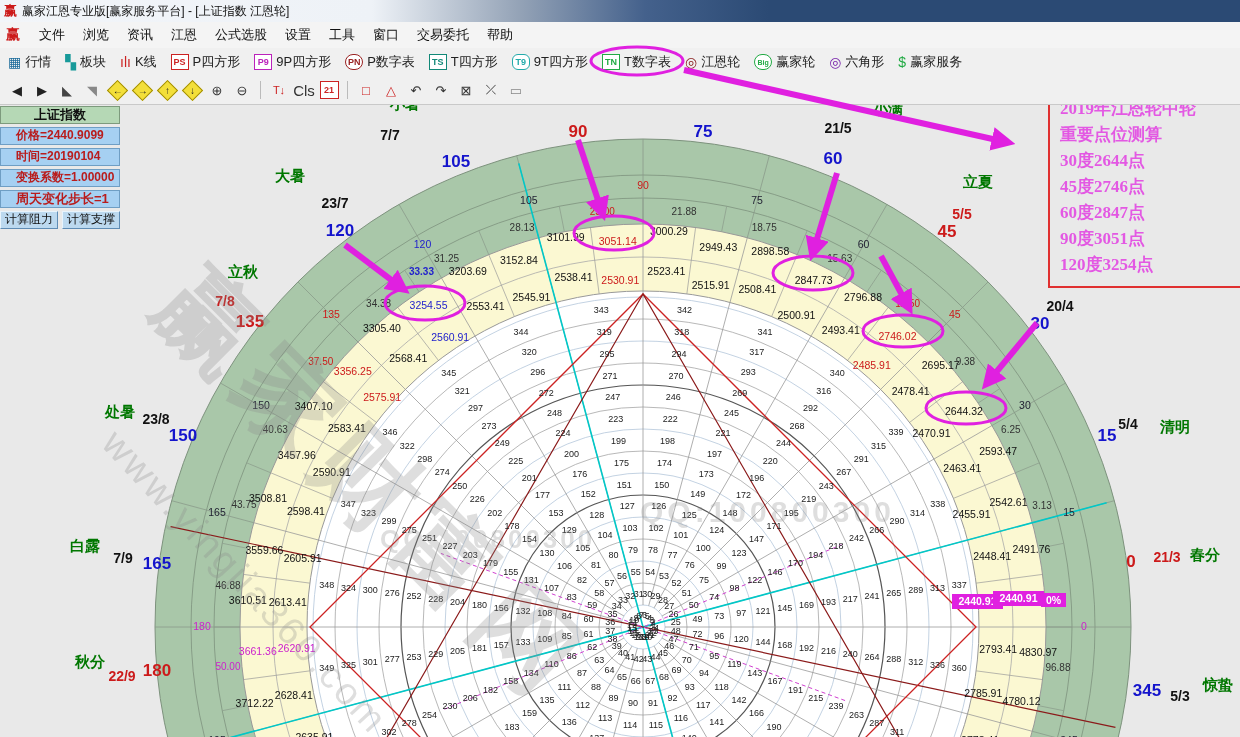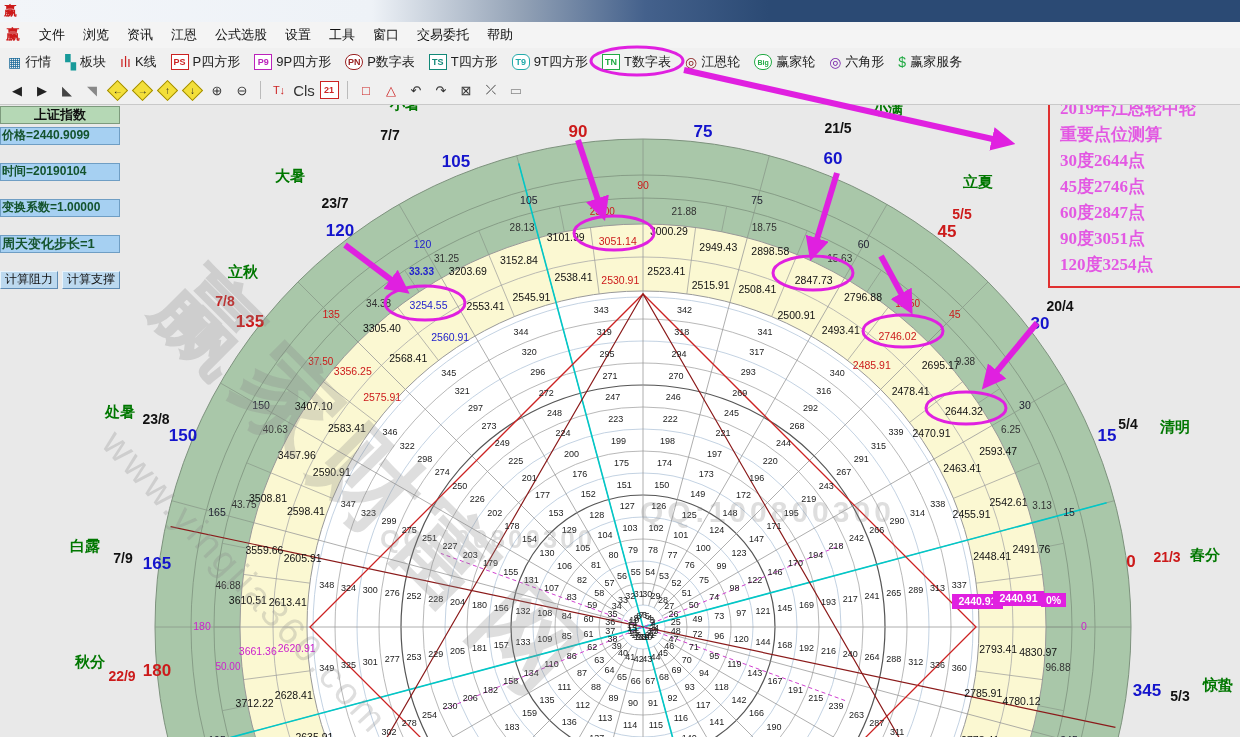--- a/index.html
+++ b/index.html
@@ -26,39 +26,40 @@
   .tb2-sep{width:1px;height:18px;background:#bbb;margin:0 4px}
   .diamond{width:13px;height:13px;background:#f3df3a;border:1px solid #a08c00;transform:rotate(45deg);
     display:inline-flex;align-items:center;justify-content:center}
   .diamond>span{transform:rotate(-45deg);font-size:10px;font-weight:bold;color:#222}
   .cal{width:17px;height:16px;border:1px solid #cc2222;background:#fff;color:#cc2222;font-size:9px;
     font-weight:bold;display:inline-flex;align-items:center;justify-content:center}
   
   .info-panel{position:absolute;left:0;top:106px;width:120px;z-index:15;font-size:13px}
   .info-head{background:#b5d8b5;border:1px solid #7d9a7d;color:#111;font-weight:bold;text-align:center;
     height:16px;line-height:16px;margin-bottom:3px}
-  .info-row{background:#a6d0f2;border:1px solid #6f9ec4;color:#14532d;font-weight:bold;height:16px;
-    line-height:15px;margin-bottom:18px;padding-left:1px;white-space:nowrap;overflow:hidden}
+  .info-row{background:#a6d0f2;border:1px solid #6f9ec4;color:#b91c1c;font-weight:bold;height:16px;
+    line-height:15px;margin-bottom:3px;padding-left:15px;white-space:nowrap;overflow:hidden}
   .info-btns{display:flex;gap:4px}
   .info-btn{background:#bcd9ef;border:1px solid #5f8cb4;border-top-color:#e8f4fc;border-left-color:#e8f4fc;
     color:#111;height:16px;line-height:15px;flex:1;text-align:center;font-size:12px;cursor:default}
   
   .note-box{position:absolute;left:1048px;top:90px;width:182px;height:190px;z-index:12;
     border:2px solid #e03030;padding:4px 0 0 10px;
     font-family:"Liberation Serif",serif;font-size:17px;line-height:26px;color:#e358e3;font-weight:bold}
   svg{position:absolute;left:0;top:0}
   #wheel-svg{z-index:1}
   #anno-svg{z-index:30;pointer-events:none}
   text{font-family:"Liberation Sans",sans-serif}
 </style>
 </head>
 <body>
 
 <div class="titlebar">
   <span class="logo">赢</span>
+  <span>赢家江恩专业版[赢家服务平台] - [上证指数 江恩轮]</span>
 </div>
 <div class="menubar">
   <span class="logo">赢</span>
   <span id="menu-items"><span class="menu-item">文件</span><span class="menu-item">浏览</span><span class="menu-item">资讯</span><span class="menu-item">江恩</span><span class="menu-item">公式选股</span><span class="menu-item">设置</span><span class="menu-item">工具</span><span class="menu-item">窗口</span><span class="menu-item">交易委托</span><span class="menu-item">帮助</span></span>
 </div>
 <div class="toolbar1" id="toolbar1">
     <div class="tb1-item">
       <span class="icoglyph" style="color: rgb(26, 106, 154);">▦</span>
       <span>行情</span>
     </div>

